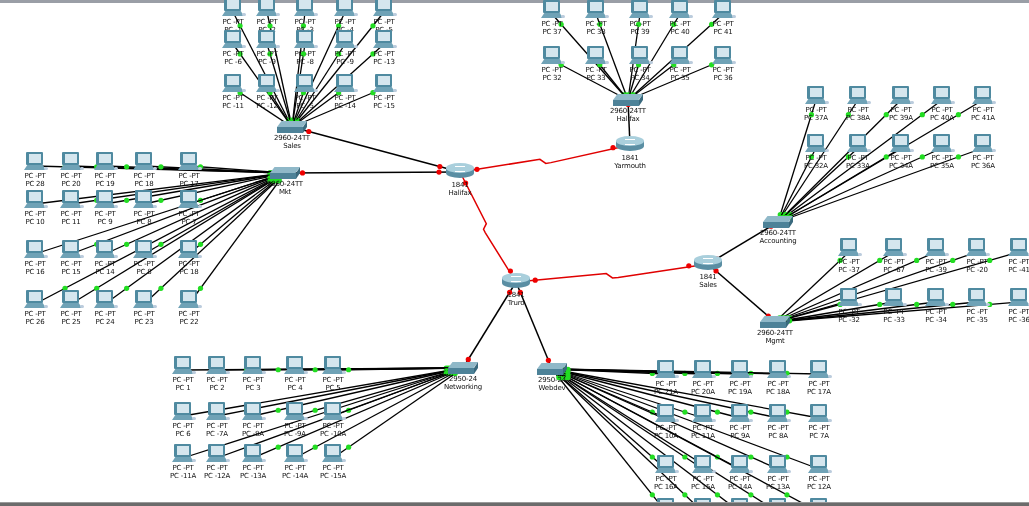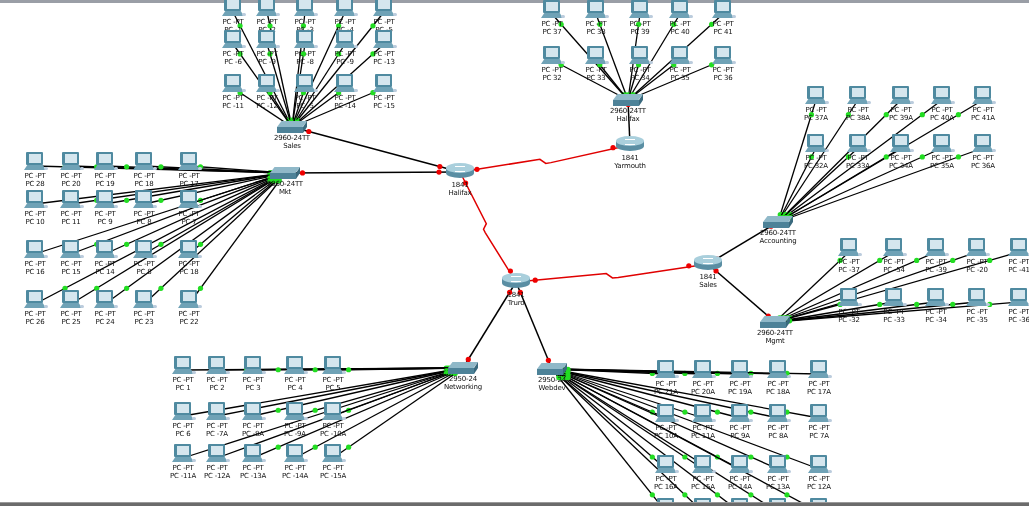--- a/index.html
+++ b/index.html
@@ -983,21 +983,21 @@
     </div>
     <div class="node pc" style="left: 877px; top: 238px; width: 34px;">
       <div class="icon">
         <div class="mon">
           <div class="scr"></div>
         </div>
         <div class="base"></div>
         <div class="mouse"></div>
       </div>
       <div class="lbl">PC -PT</div>
-      <div class="lbl">PC -54</div>
+      <div class="lbl">PC -67</div>
     </div>
     <div class="node pc" style="left: 919px; top: 238px; width: 34px;">
       <div class="icon">
         <div class="mon">
           <div class="scr"></div>
         </div>
         <div class="base"></div>
         <div class="mouse"></div>
       </div>
       <div class="lbl">PC -PT</div>

